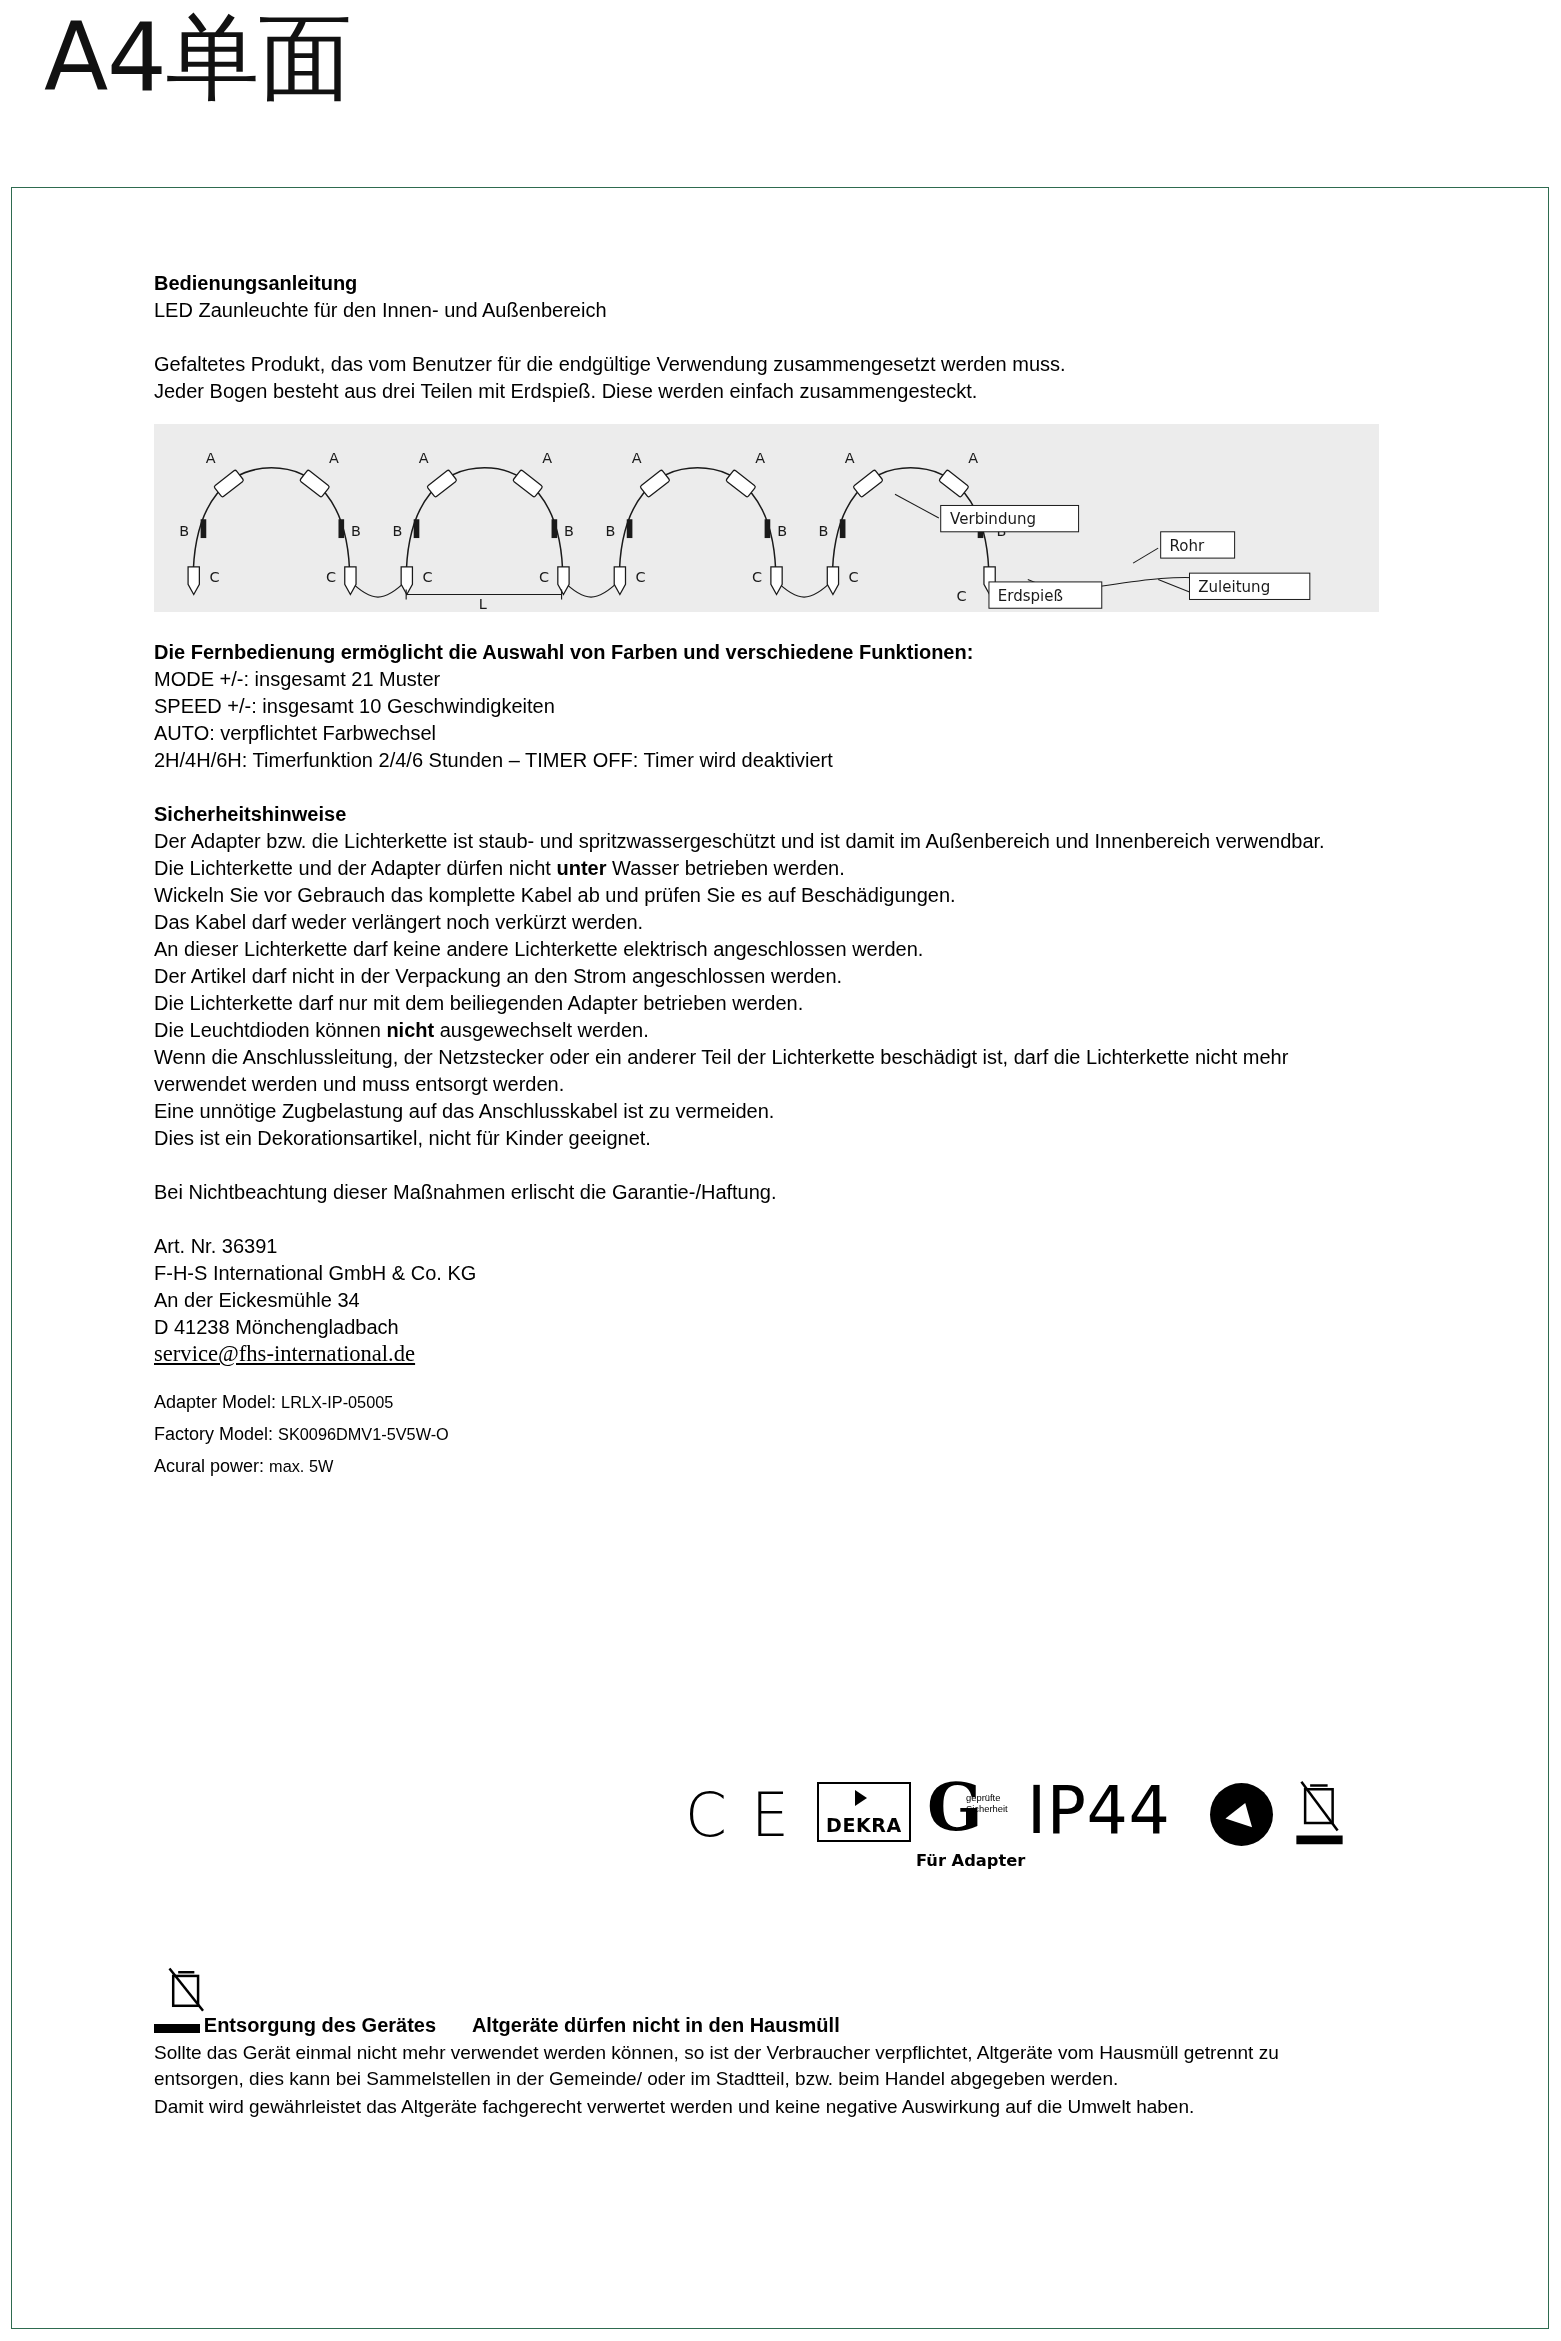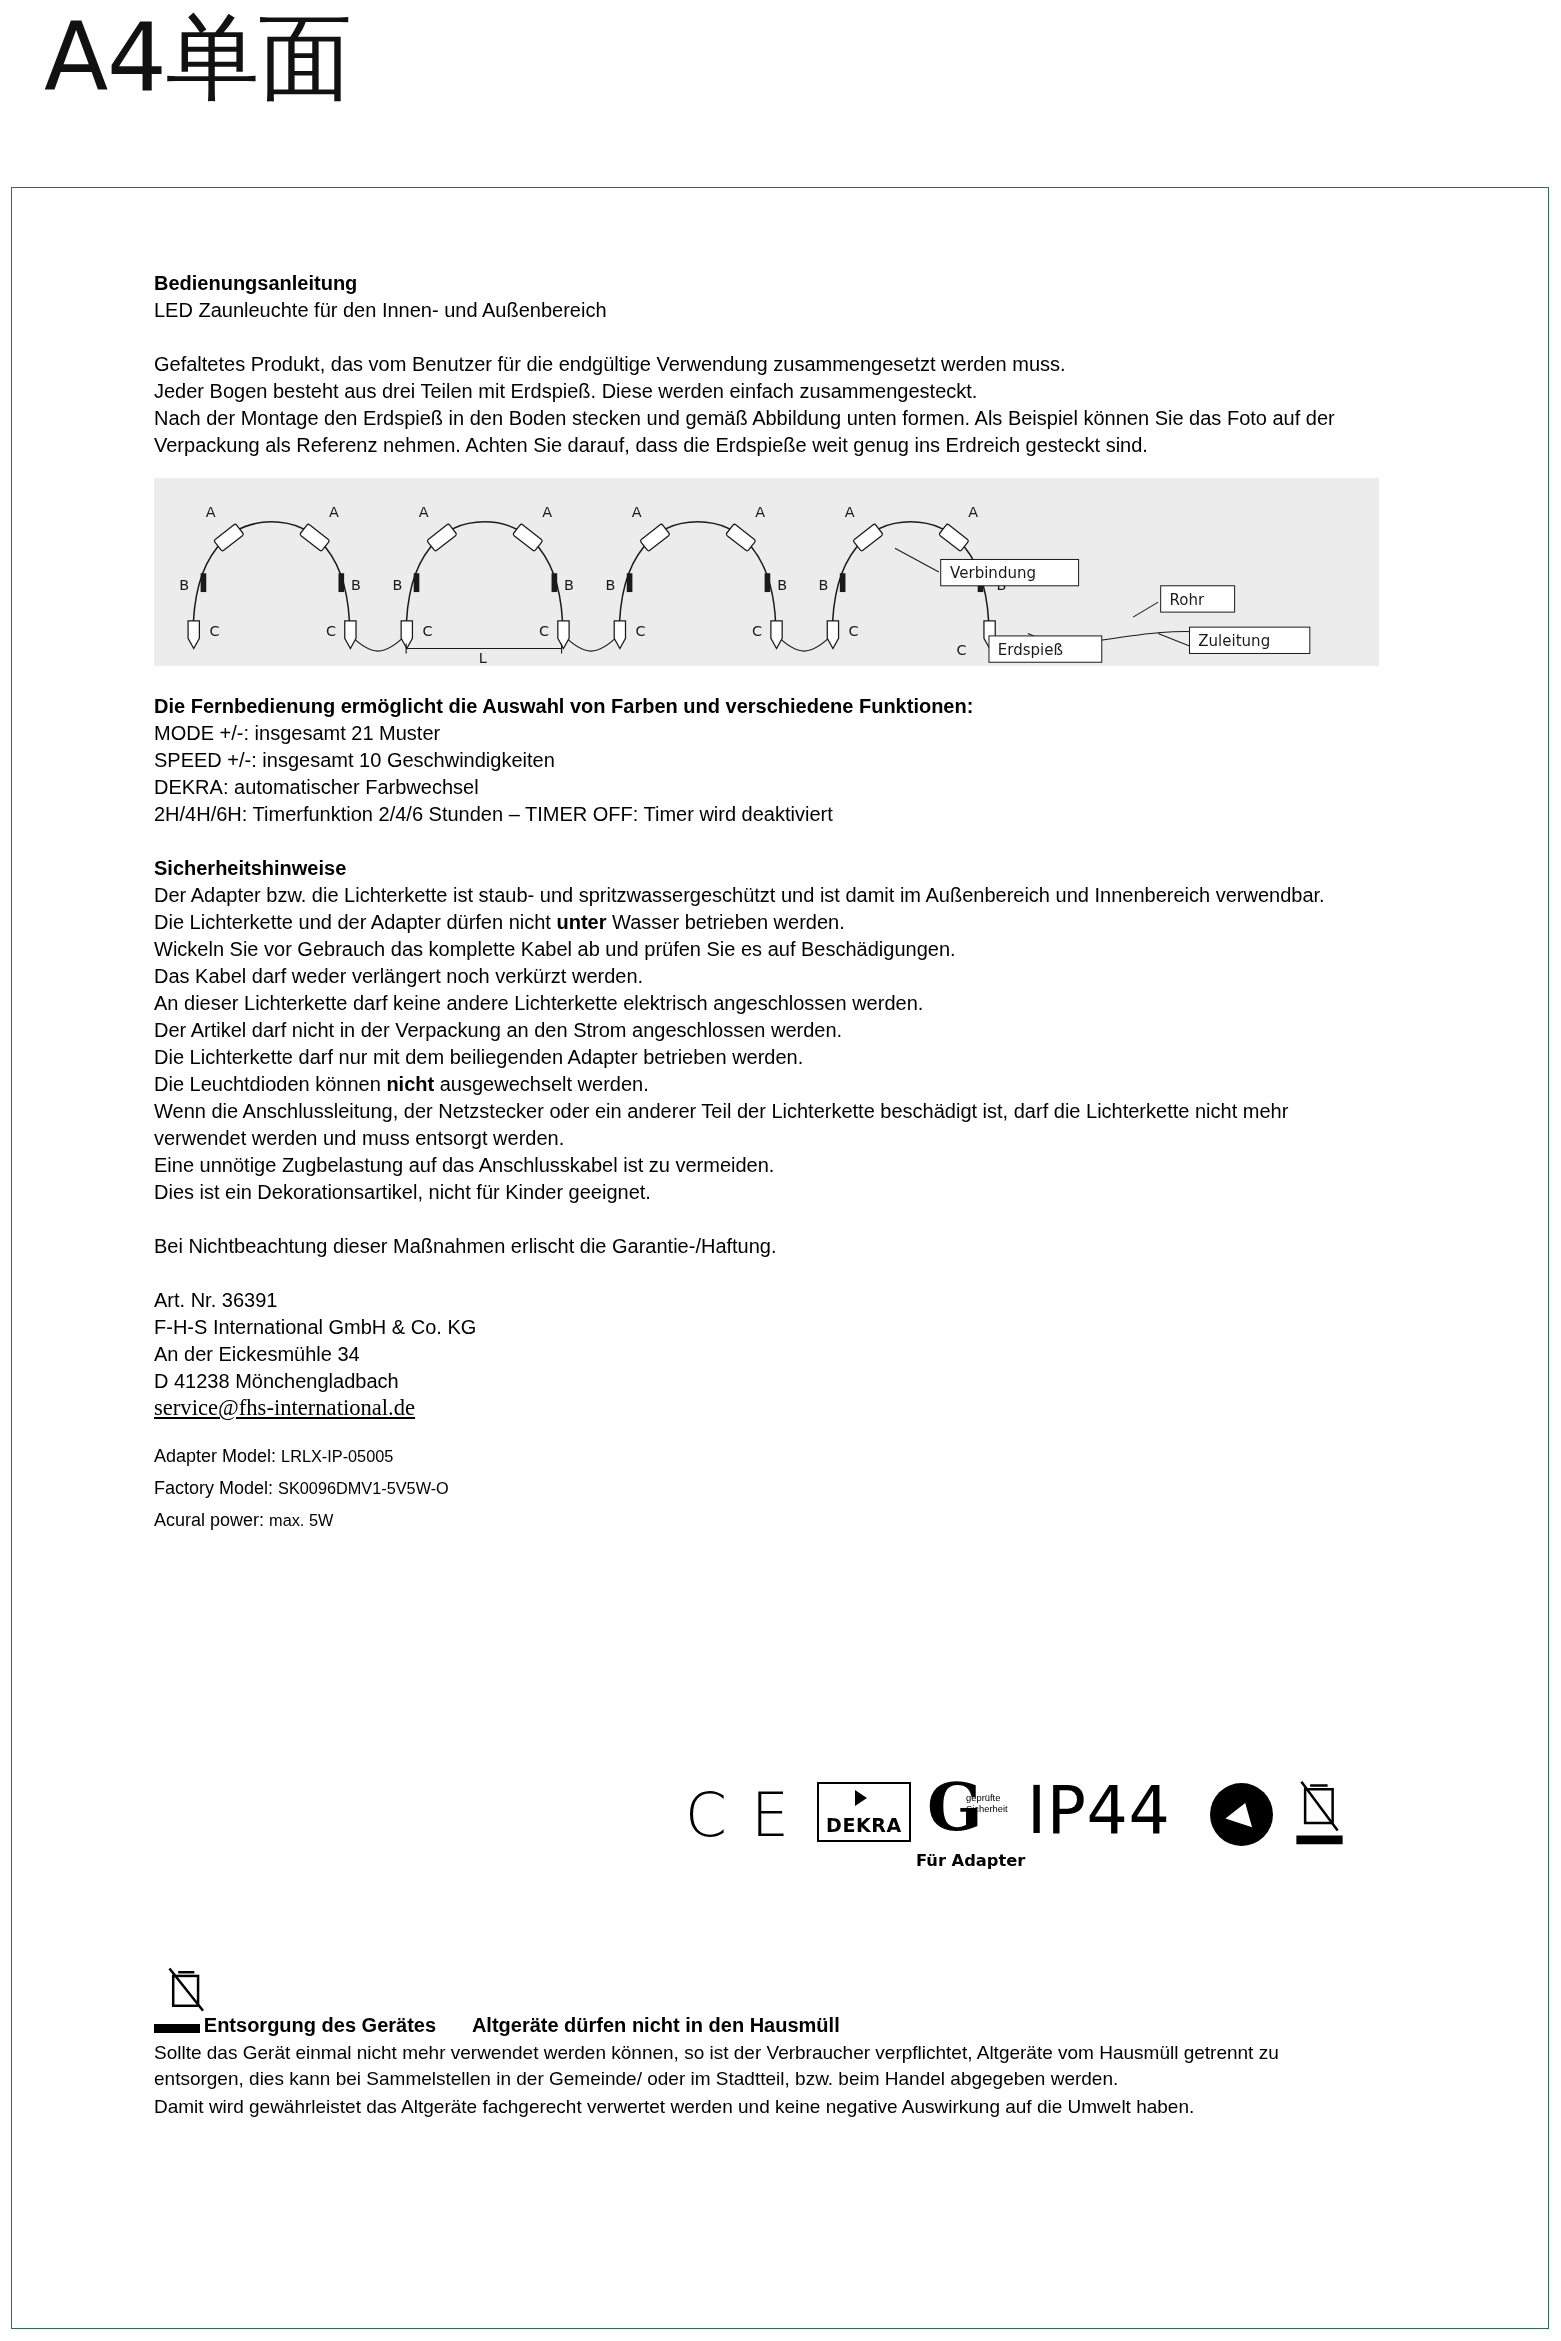--- a/index.html
+++ b/index.html
@@ -187,21 +187,20 @@
 
 <div class="content">
 
   <div class="txt bold">Bedienungsanleitung</div>
   <div class="txt">LED Zaunleuchte für den Innen- und Außenbereich</div>
 
   <div class="gap-lg"></div>
 
   <div class="txt">Gefaltetes Produkt, das vom Benutzer für die endgültige Verwendung zusammengesetzt werden muss.</div>
   <div class="txt">Jeder Bogen besteht aus drei Teilen mit Erdspieß. Diese werden einfach zusammengesteckt.</div>
-  <div class="txt">Nach der Montage den Erdspieß in den Boden stecken und gemäß Abbildung unten formen. Als Beispiel können Sie das Foto auf der Verpackung als Referenz nehmen. Achten Sie darauf, dass die Erdspieße weit genug ins Erdreich gesteckt sind.</div>
 
   <div class="figure">
     <svg width="1225" height="188" viewBox="0 0 1950 300">
       <g fill="none" stroke="#1a1a1a" stroke-width="2.4">
 
         <path d="M60 250 C 60 120, 120 70, 185 70 C 250 70, 310 120, 310 250"></path>
 
         <path d="M400 250 C 400 120, 460 70, 525 70 C 590 70, 650 120, 650 250"></path>
 
         <path d="M740 250 C 740 120, 800 70, 865 70 C 930 70, 990 120, 990 250"></path>
@@ -310,21 +309,21 @@
         <text x="1664" y="268" font-family="DejaVu Sans, sans-serif" font-size="24" fill="#1a1a1a">Zuleitung</text>
       </g>
     </svg>
   </div>
 
   <div class="gap-lg"></div>
 
   <div class="txt bold">Die Fernbedienung ermöglicht die Auswahl von Farben und verschiedene Funktionen:</div>
   <div class="txt">MODE +/-: insgesamt 21 Muster</div>
   <div class="txt">SPEED +/-: insgesamt 10 Geschwindigkeiten</div>
-  <div class="txt">DEKRA: automatischer Farbwechsel</div>
+  <div class="txt">AUTO: verpflichtet Farbwechsel</div>
   <div class="txt">2H/4H/6H: Timerfunktion 2/4/6 Stunden – TIMER OFF: Timer wird deaktiviert</div>
 
   <div class="gap-lg"></div>
 
   <div class="txt bold">Sicherheitshinweise</div>
   <div class="txt">Der Adapter bzw. die Lichterkette ist staub- und spritzwassergeschützt und ist damit im Außenbereich und Innenbereich verwendbar.</div>
   <div class="txt">Die Lichterkette und der Adapter dürfen nicht <b>unter</b> Wasser betrieben werden.</div>
   <div class="txt">Wickeln Sie vor Gebrauch das komplette Kabel ab und prüfen Sie es auf Beschädigungen.</div>
   <div class="txt">Das Kabel darf weder verlängert noch verkürzt werden.</div>
   <div class="txt">An dieser Lichterkette darf keine andere Lichterkette elektrisch angeschlossen werden.</div>

